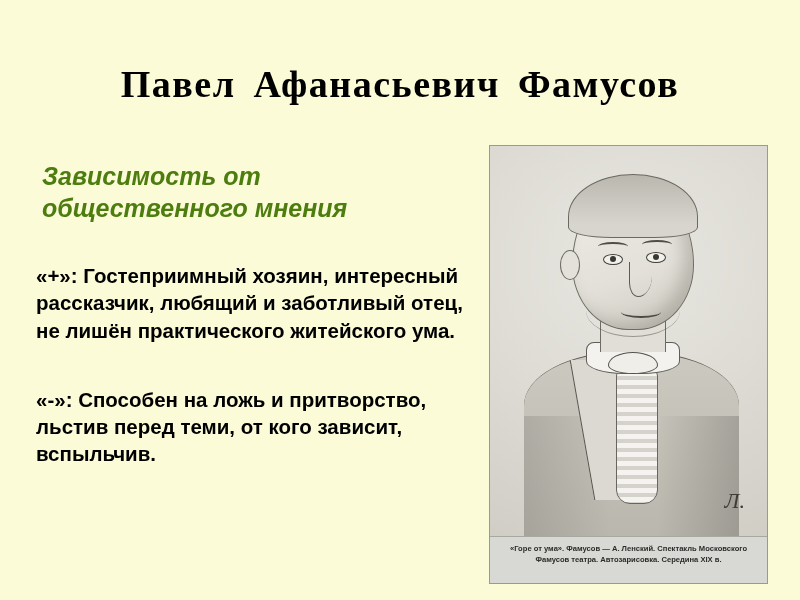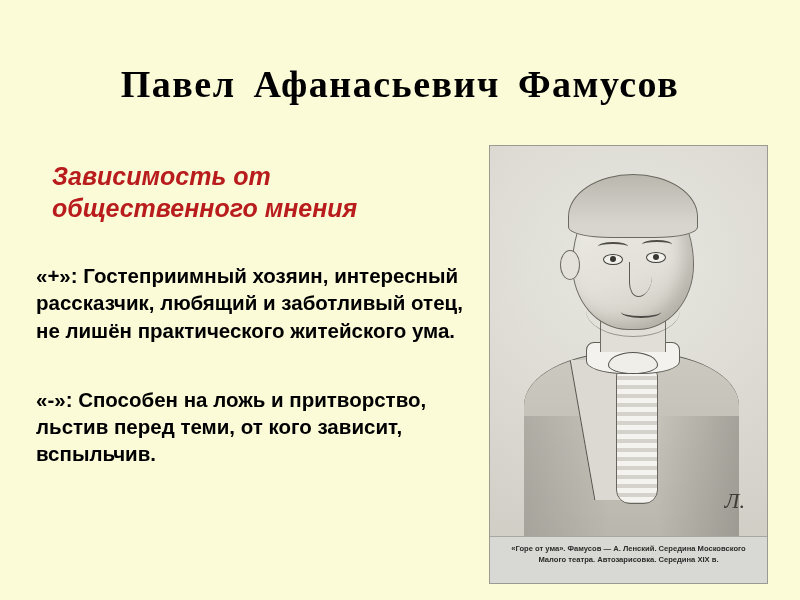--- a/index.html
+++ b/index.html
@@ -37,22 +37,22 @@
     position: absolute;
     top: 160px;
     left: 36px;
     width: 430px;
   }
   .subhead {
     font-size: 25px;
     font-weight: bold;
     font-style: italic;
     line-height: 1.28;
-    color: #b91c1c;
-    margin: 0 0 6px 16px;
+    color: #4d7c0f;
+    margin: 0 0 6px 6px;
   }
   .para {
     font-size: 20.5px;
     font-weight: bold;
     line-height: 1.33;
     color: #000;
     margin: 0;
   }
   .para.minus {
     margin-top: 42px;
@@ -324,16 +324,16 @@
       <div class="p-brow-l"></div>
       <div class="p-brow-r"></div>
       <div class="p-eye-l"></div>
       <div class="p-eye-r"></div>
       <div class="p-pupil-l"></div>
       <div class="p-pupil-r"></div>
       <div class="p-nose"></div>
       <div class="p-mouth"></div>
       <div class="p-signature">Л.</div>
     </div>
-    <div class="photo-caption">«Горе от ума». Фамусов — А. Ленский. Середина Московского Малого театра. Автозарисовка. Середина XIX в.</div>
+    <div class="photo-caption">«Горе от ума». Фамусов — А. Ленский. Спектакль Московского Фамусов театра. Автозарисовка. Середина XIX в.</div>
   </div>
 
 </div>
 
 </body></html>

